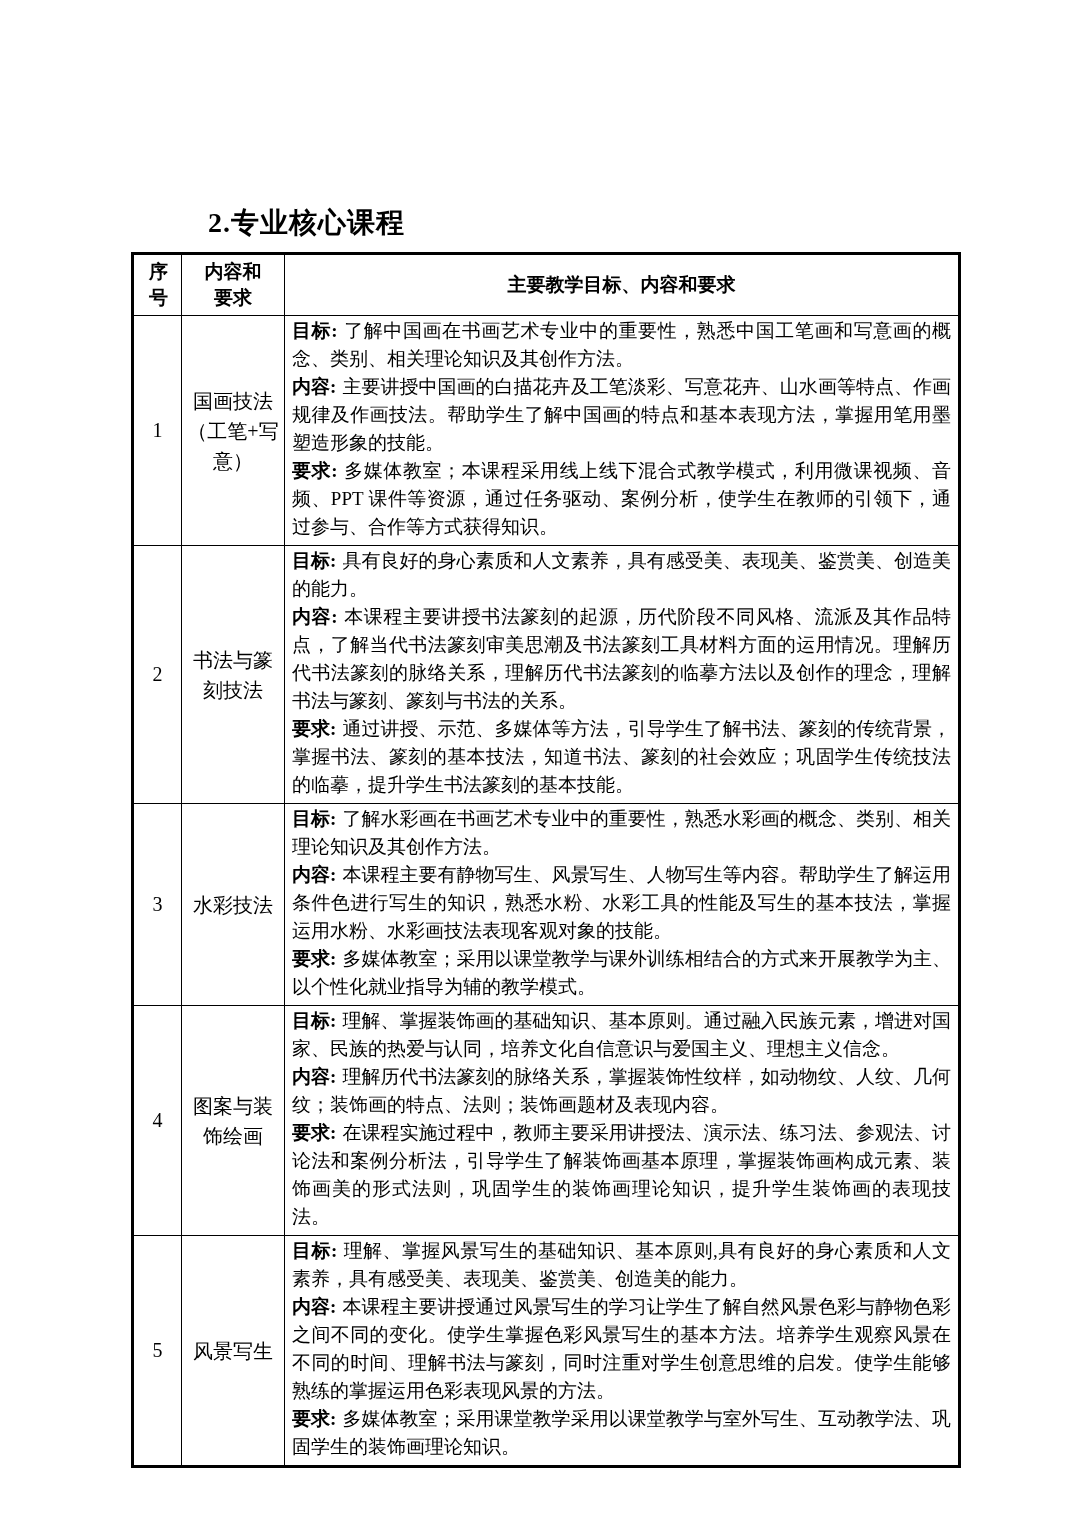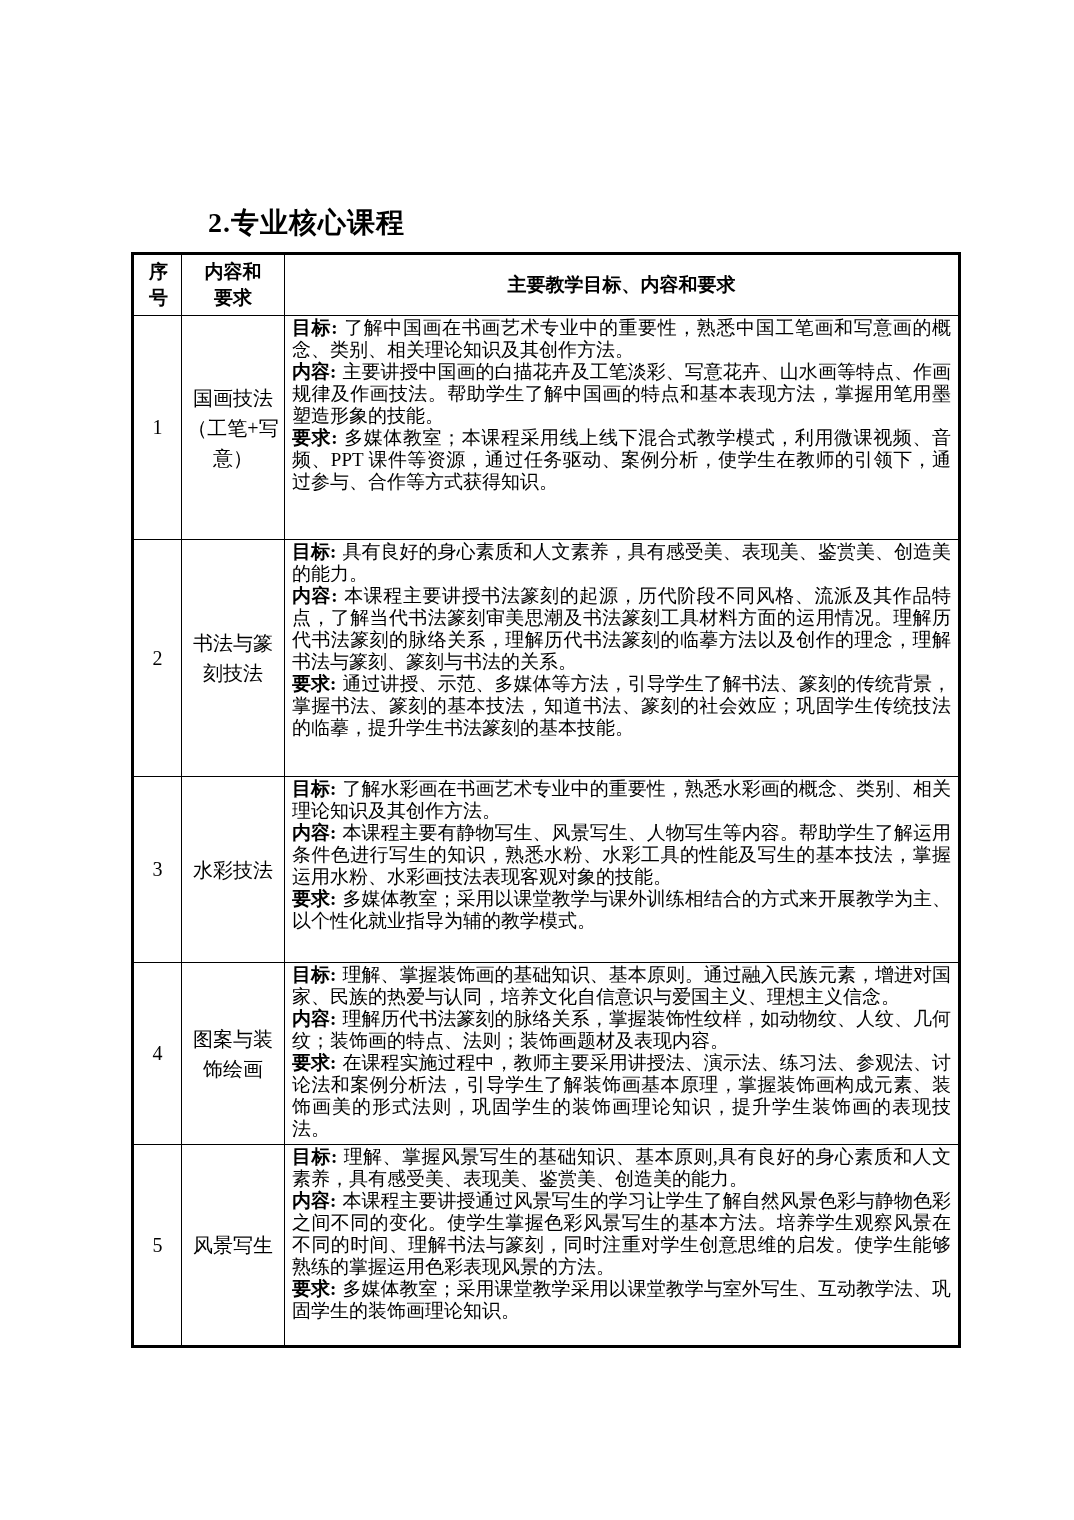--- a/index.html
+++ b/index.html
@@ -75,21 +75,21 @@
   td.course-cell {
     text-align: center;
     vertical-align: middle;
     font-size: 20px;
     line-height: 30px;
     padding: 2px 5px;
   }
   td.detail-cell {
     vertical-align: top;
     font-size: 19px;
-    line-height: 22px;
+    line-height: 28px;
     padding: 1px 7px 4px 7px;
     text-align: justify;
   }
   .lbl { font-weight: bold; margin-right: 6px; }
   tr.r1 { height: 224px; }
   tr.r2 { height: 237px; }
   tr.r3 { height: 186px; }
   tr.r4 { height: 182px; }
   tr.r5 { height: 202px; }
 </style>

